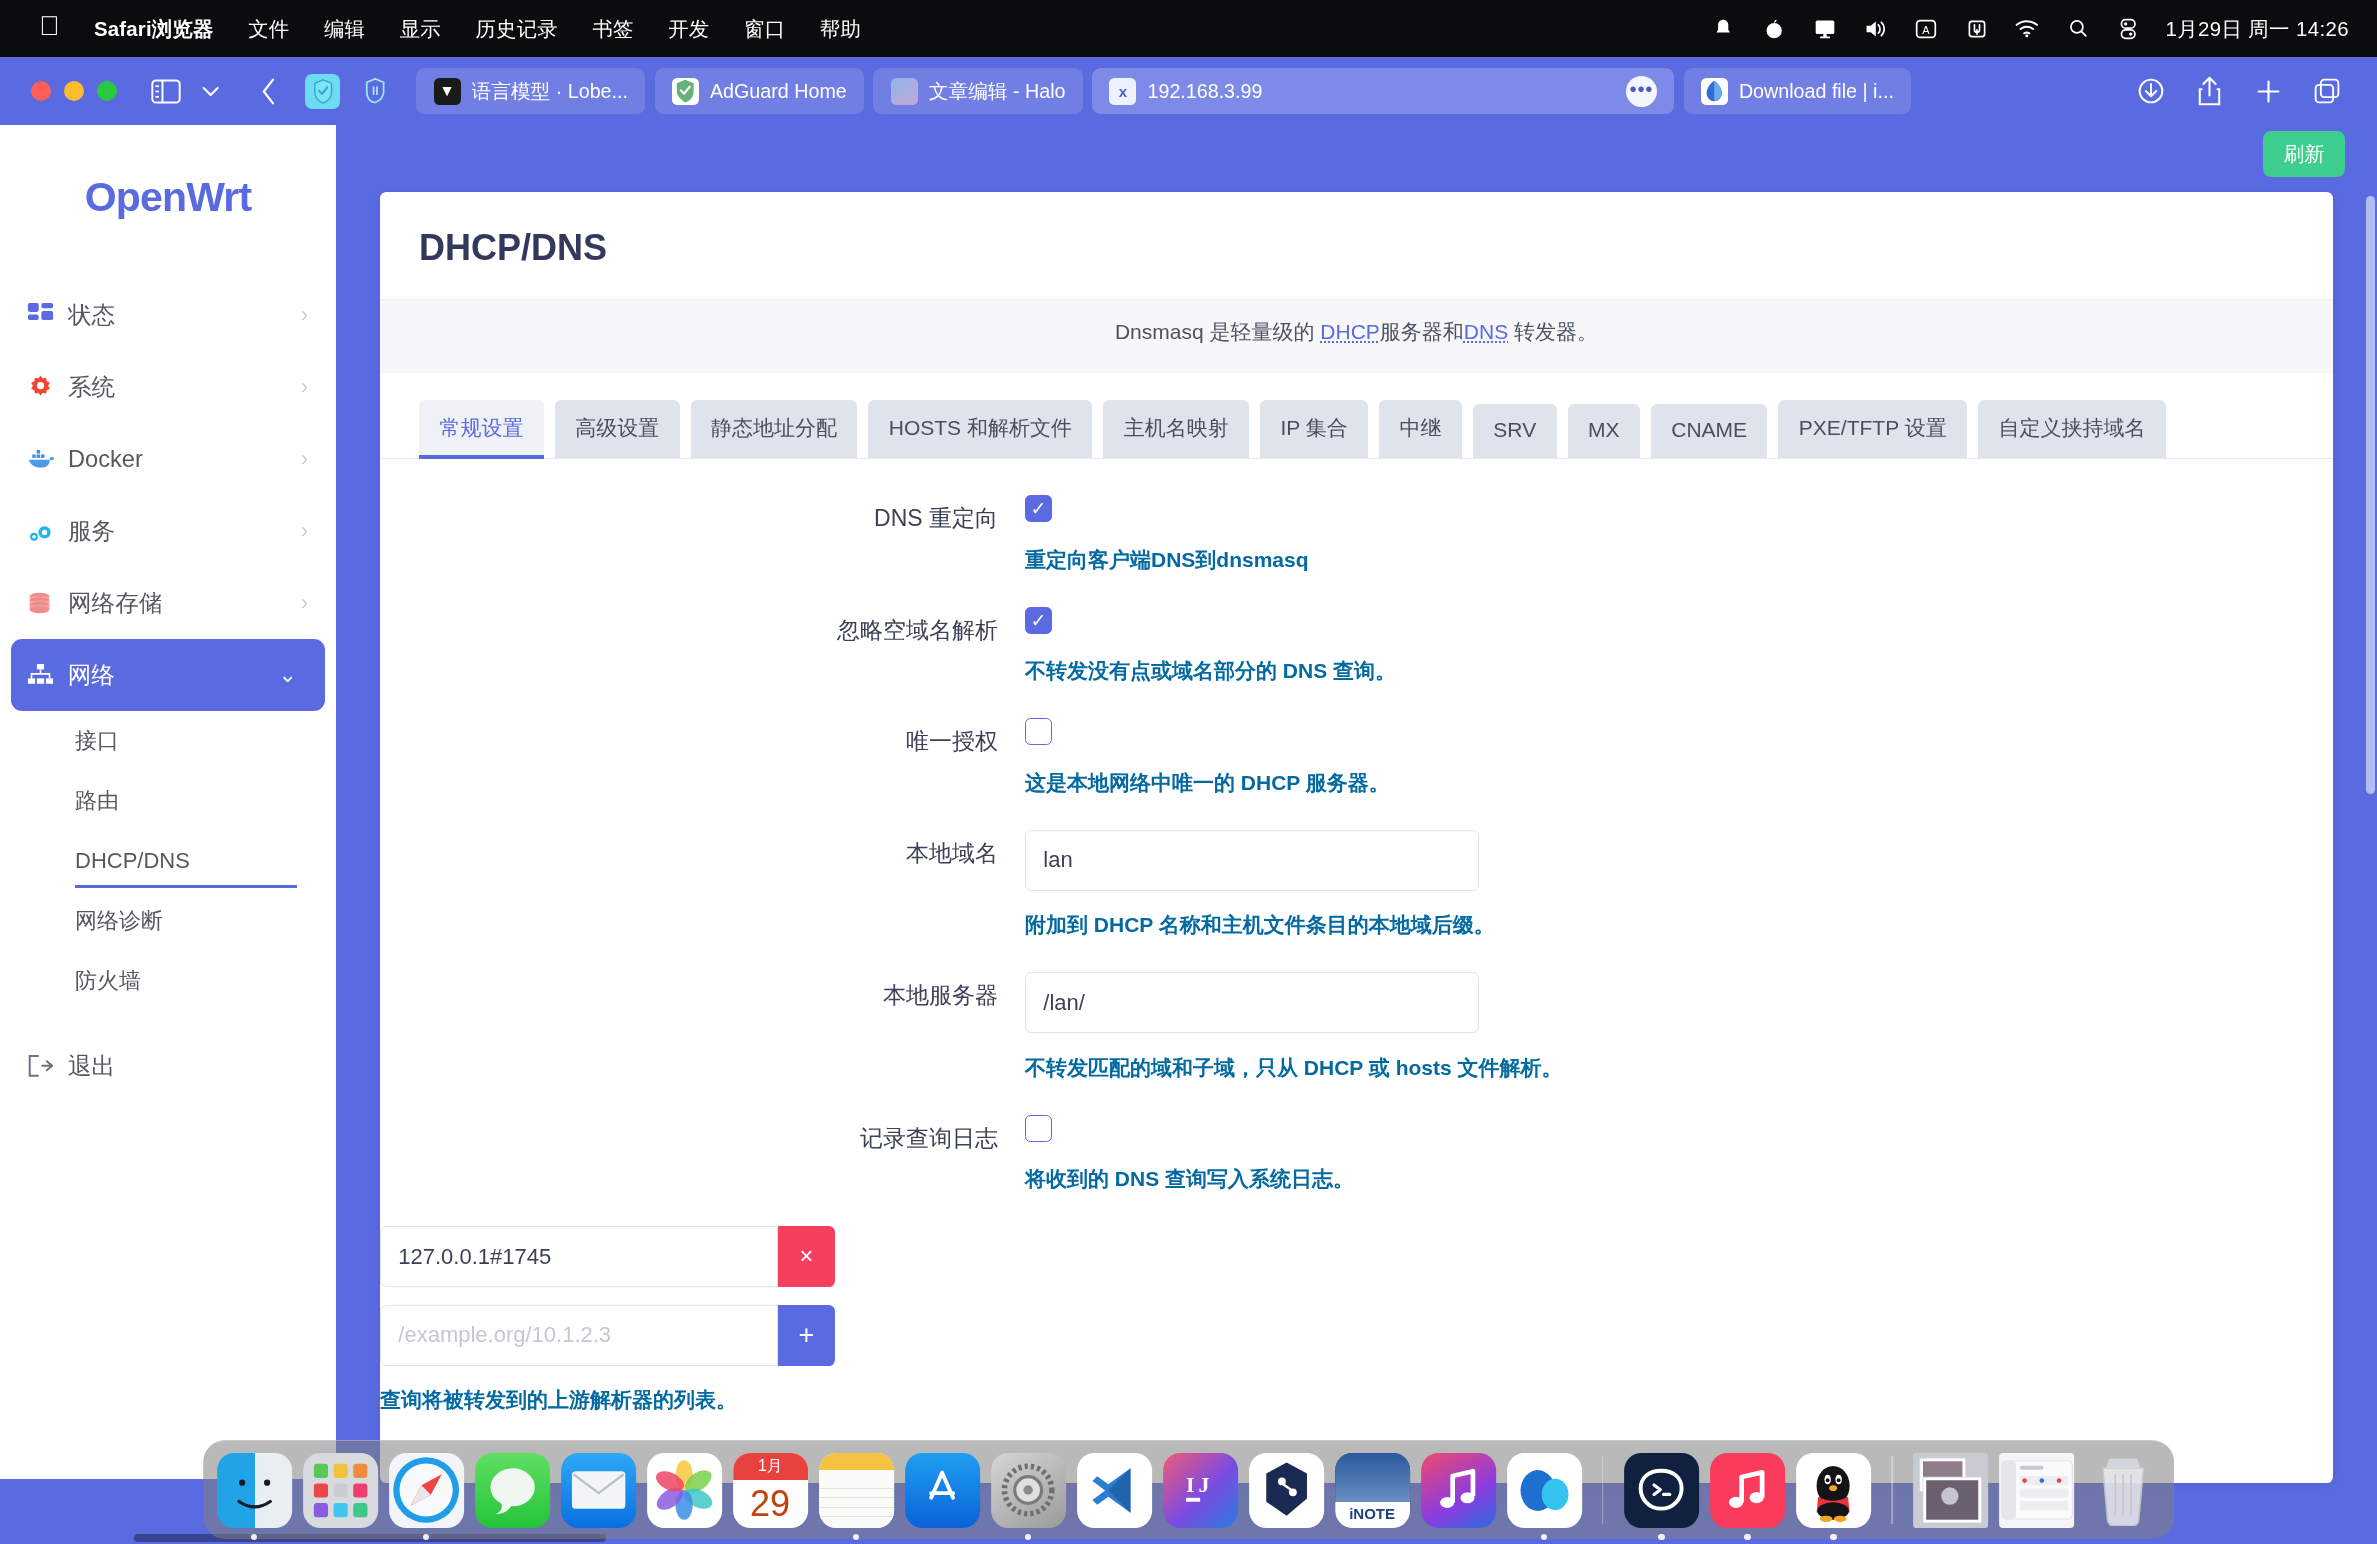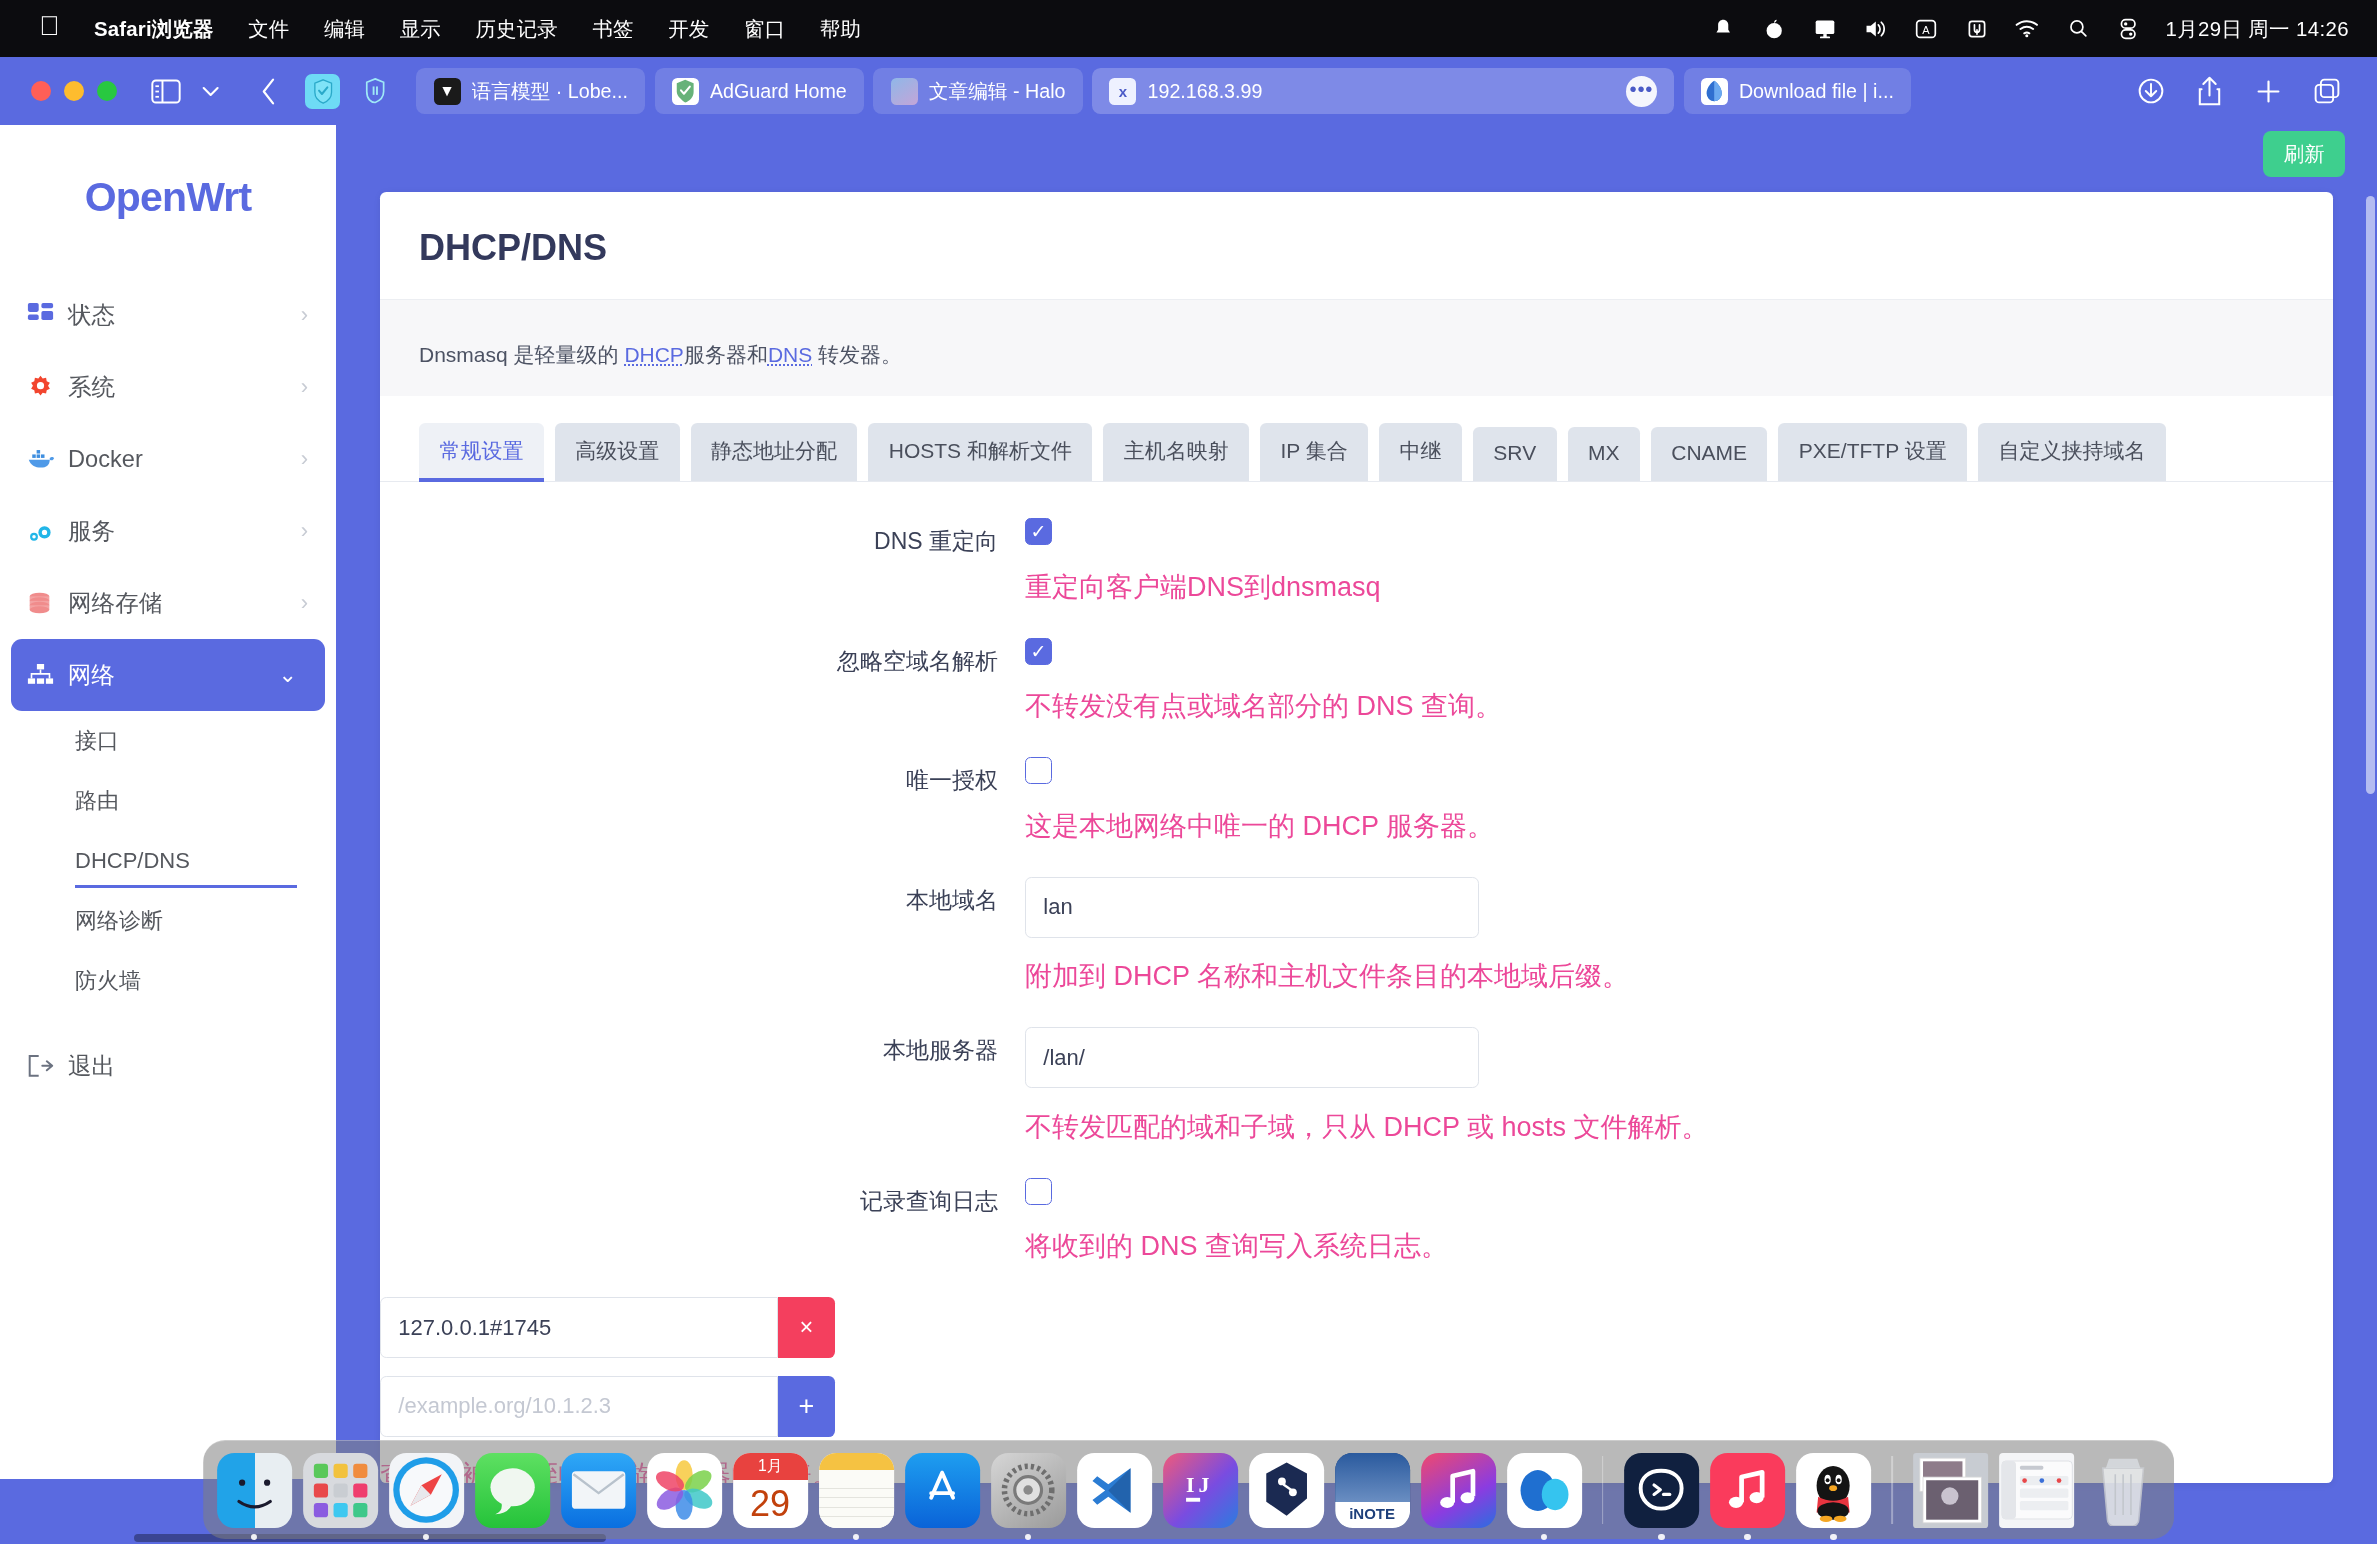--- a/index.html
+++ b/index.html
@@ -154,22 +154,22 @@
     overflow: hidden;
     height: 1291px;
   }
   .card-title {
     font-size: 36px; font-weight: bold; color: #33395c;
     padding: 35px 39px 30px 39px;
   }
   .card-desc {
     background: #f7f7f9;
     border-top: 0.8px solid #eceef2;
-    padding: 41px 39px 27px 39px;
-    font-size: 21px; color: #4c5263;
+    padding: 18px 39px 27px 39px;
+    font-size: 21px; color: #4c5263; text-align: center;
   }
   .card-desc a { color: #5a6ae0; text-decoration: underline; text-decoration-style: dotted; }
 
   .tabbar {
     display: flex; gap: 11px;
     padding: 27px 39px 0 39px;
     border-bottom: 0.8px solid #e7eaf0;
     align-items: flex-end;
   }
   .ltab {
@@ -189,21 +189,21 @@
   }
 
   .form { padding: 36px 0 0 0; }
   .frow { display: flex; margin-bottom: 0; }
   .flabel {
     width: 645px; flex: none; text-align: right;
     font-size: 23px; color: #3b4157;
     padding-right: 27px; padding-top: 7.9px;
   }
   .fctl { flex: 1; }
-  .fhint { font-size: 27px; color: #ec4899; padding: 23.6px 0 33px 0; }
+  .fhint { font-size: 21px; color: #0369a1; padding: 23.6px 0 33px 0; font-weight: bold; }
   .fhint.tight { padding-top: 20.4px; }
 
   .chk {
     width: 27px; height: 27px; border-radius: 5.5px;
     border: 1.6px solid #5a6ae0; background: #ffffff;
     display: flex; align-items: center; justify-content: center;
   }
   .chk.on { background: #5a6ae0; color: #fff; }
   .chk.on::after { content: "✓"; font-size: 19px; color: #fff; line-height: 1; }
 

